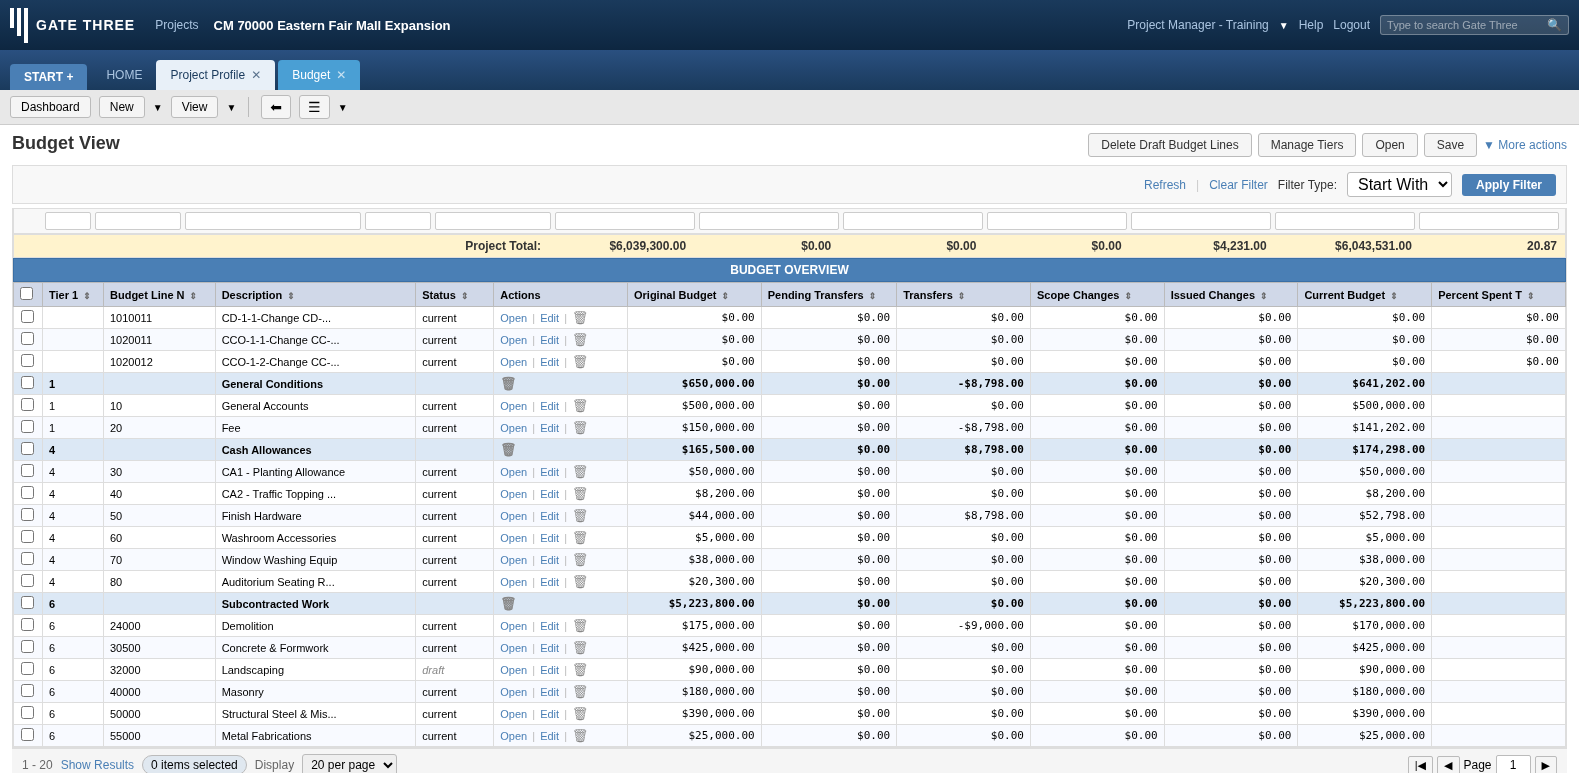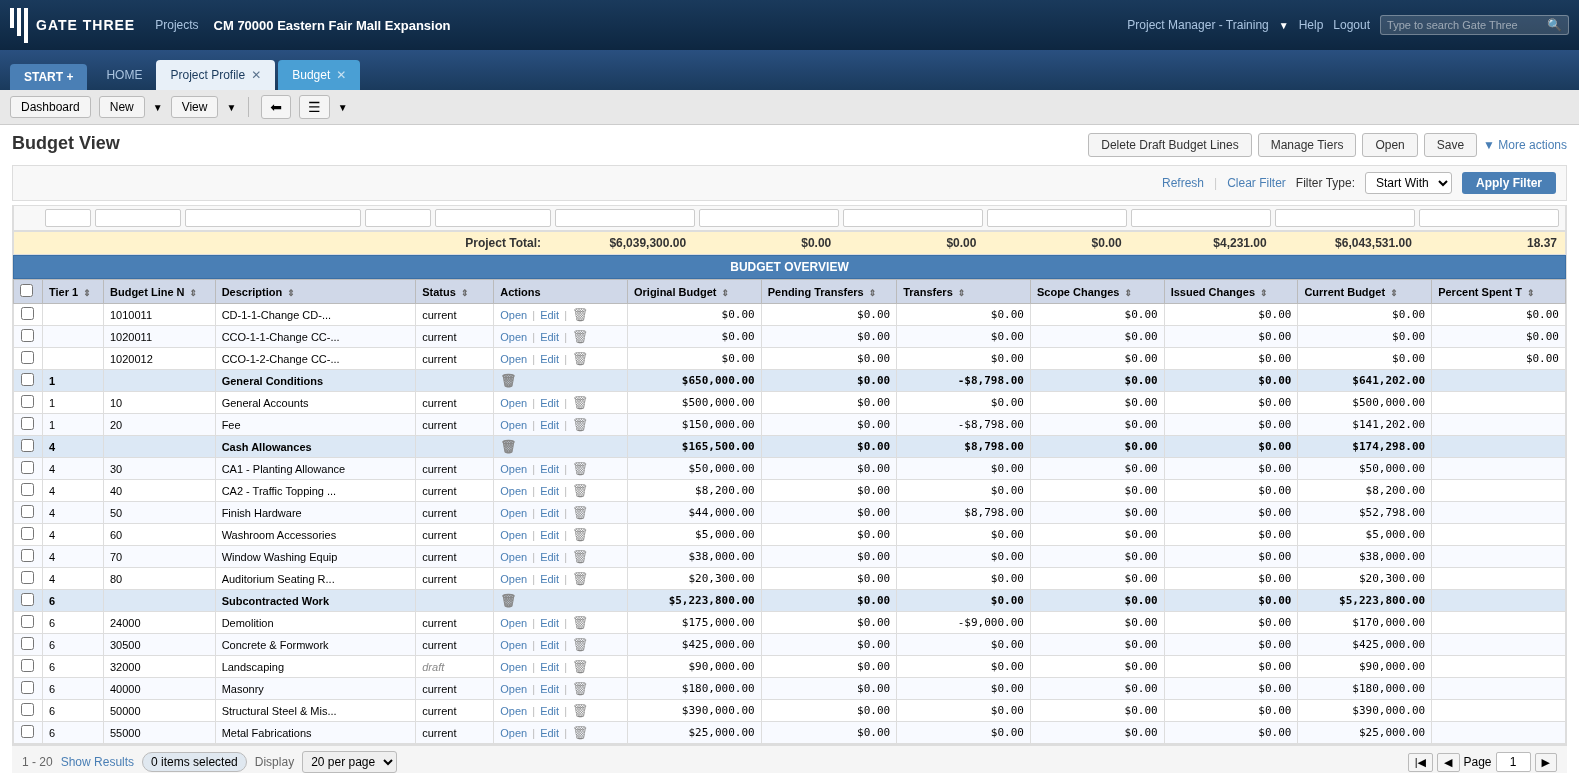--- a/index.html
+++ b/index.html
@@ -161,21 +161,21 @@
       gap: 10px;
       margin-bottom: 4px;
     }
     .filter-link { color: #4a7fb5; font-size: 12px; cursor: pointer; }
     .filter-sep { color: #ccc; }
     .filter-type-label { font-size: 12px; color: #333; }
     .filter-select {
       border: 1px solid #bbb;
       border-radius: 3px;
       padding: 2px 6px;
-      font-size: 12px;
+      font-size: 16px;
       background: white;
     }
     .apply-filter-btn {
       background: #4a7fb5;
       color: white;
       border: none;
       border-radius: 3px;
       padding: 4px 14px;
       font-size: 12px;
       cursor: pointer;
@@ -433,21 +433,21 @@
       <div style="flex:0 0 90px;"></div>
       <div style="flex:0 0 180px;"></div>
       <div style="flex:0 0 70px;"></div>
       <div class="pt-label" style="flex:0 0 120px; text-align:right; font-weight:bold; padding-right:8px;">Project Total:</div>
       <div class="pt-cell" style="flex:1; text-align:right; padding-right:8px; font-weight:bold; color:#333;">$6,039,300.00</div>
       <div class="pt-cell" style="flex:1; text-align:right; padding-right:8px; font-weight:bold;">$0.00</div>
       <div class="pt-cell" style="flex:1; text-align:right; padding-right:8px; font-weight:bold;">$0.00</div>
       <div class="pt-cell" style="flex:1; text-align:right; padding-right:8px; font-weight:bold;">$0.00</div>
       <div class="pt-cell" style="flex:1; text-align:right; padding-right:8px; font-weight:bold;">$4,231.00</div>
       <div class="pt-cell" style="flex:1; text-align:right; padding-right:8px; font-weight:bold;">$6,043,531.00</div>
-      <div class="pt-cell" style="flex:1; text-align:right; padding-right:8px; font-weight:bold;">18.37</div>
+      <div class="pt-cell" style="flex:1; text-align:right; padding-right:8px; font-weight:bold;">20.87</div>
     </div>
 
     <div class="budget-overview-header">BUDGET OVERVIEW</div>
 
     <table class="budget-table">
       <thead>
         <tr>
           <th class="col-checkbox">
             <input type="checkbox" style="">
           </th>

